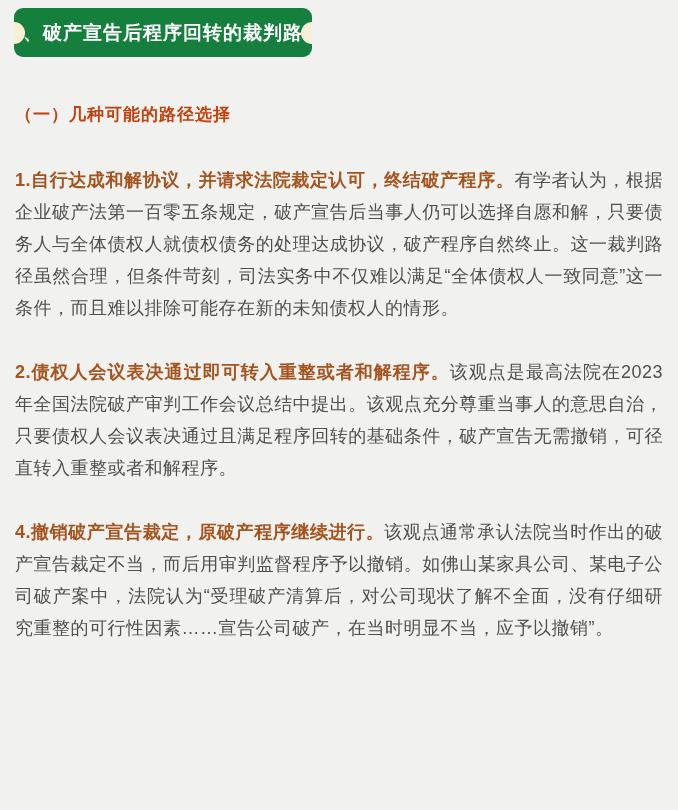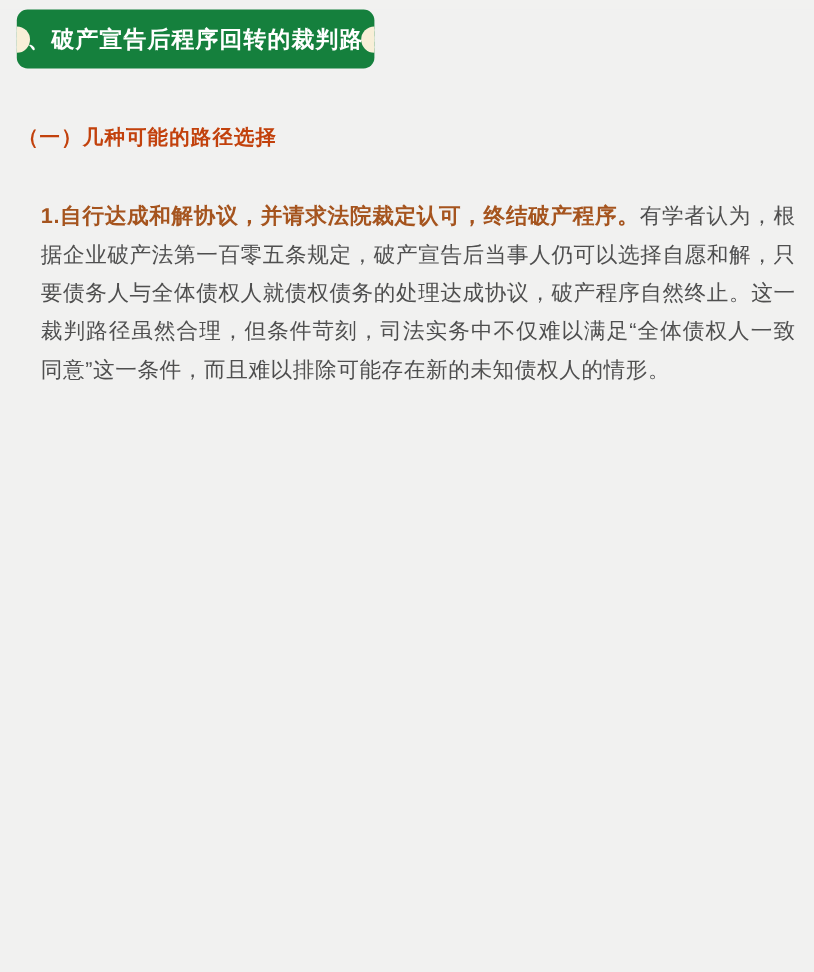--- a/index.html
+++ b/index.html
@@ -58,21 +58,21 @@
     letter-spacing: 1px;
   }
   p.para {
     margin: 32px 0 0 0;
     font-size: 18px;
     line-height: 32px;
     color: #4f4f4f;
     text-align: justify;
     letter-spacing: 0.5px;
   }
-  p.para.first { margin-top: 37px; margin-left: 19px; }
+  p.para.first { margin-top: 37px; }
   p.para .lead {
     font-weight: bold;
     color: #a5541e;
   }
 </style>
 </head>
 <body>
 
 <div class="page">
 
@@ -83,17 +83,23 @@
   </div>
 
   <div class="content">
 
     <div class="subtitle">（一）几种可能的路径选择</div>
 
     <p class="para first">
       <span class="lead">1.自行达成和解协议，并请求法院裁定认可，终结破产程序。</span><span>有学者认为，根据企业破产法第一百零五条规定，破产宣告后当事人仍可以选择自愿和解，只要债务人与全体债权人就债权债务的处理达成协议，破产程序自然终止。这一裁判路径虽然合理，但条件苛刻，司法实务中不仅难以满足“全体债权人一致同意”这一条件，而且难以排除可能存在新的未知债权人的情形。</span>
     </p>
 
+    <p class="para">
+      <span class="lead">2.债权人会议表决通过即可转入重整或者和解程序。</span><span>该观点是最高法院在2023年全国法院破产审判工作会议总结中提出。该观点充分尊重当事人的意思自治，只要债权人会议表决通过且满足程序回转的基础条件，破产宣告无需撤销，可径直转入重整或者和解程序。</span>
+    </p>
 
 
+    <p class="para">
+      <span class="lead">4.撤销破产宣告裁定，原破产程序继续进行。</span><span>该观点通常承认法院当时作出的破产宣告裁定不当，而后用审判监督程序予以撤销。如佛山某家具公司、某电子公司破产案中，法院认为“受理破产清算后，对公司现状了解不全面，没有仔细研究重整的可行性因素……宣告公司破产，在当时明显不当，应予以撤销”。</span>
+    </p>
 
   </div>
 </div>
 
 </body></html>

